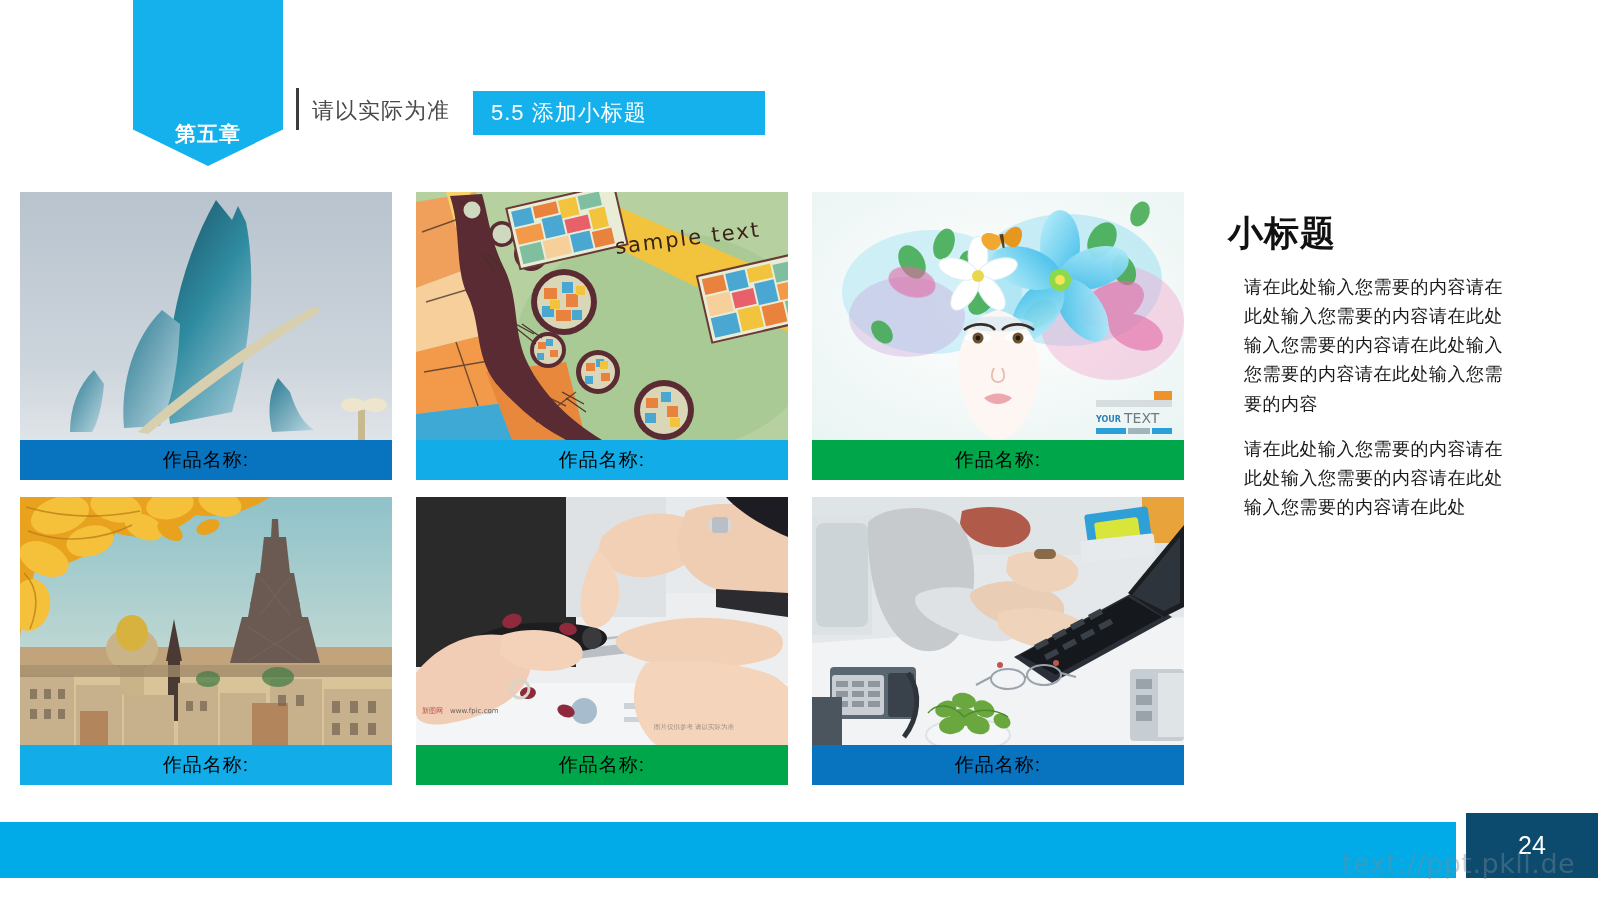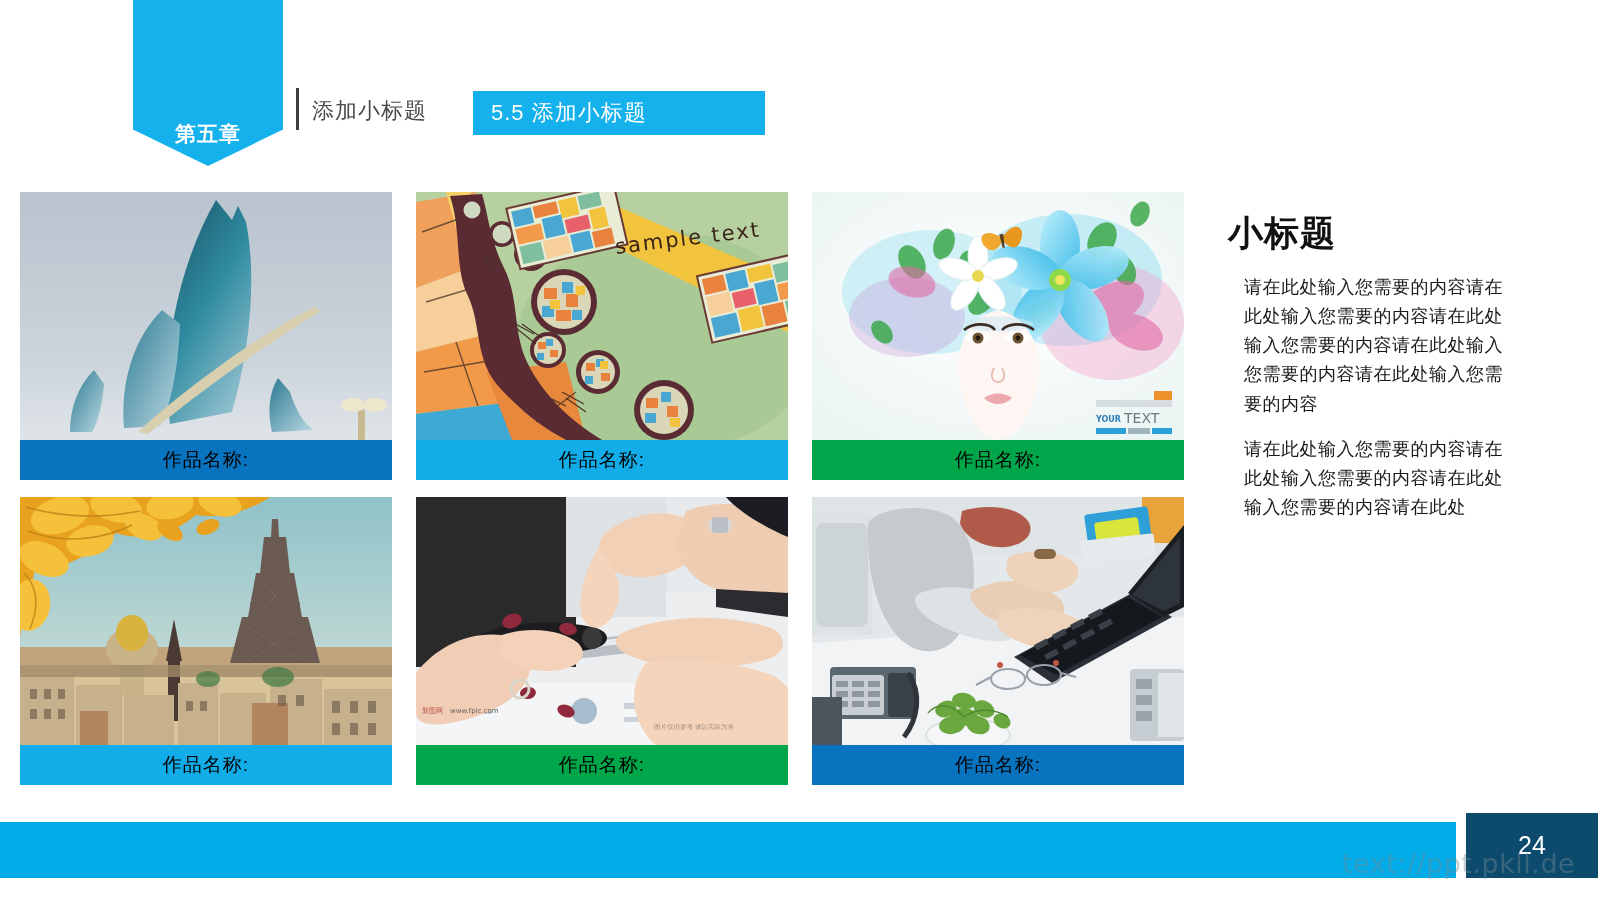--- a/index.html
+++ b/index.html
@@ -74,21 +74,21 @@
 </style>
 </head>
 <body>
 
 <div class="slide">
 
   <div class="chapter-ribbon">
     <span class="chapter-ribbon-label">第五章</span>
   </div>
   <div class="header-divider"></div>
-  <div class="header-sub">添加小标题</div>
+  <div class="header-sub">请以实际为准</div>
   <div class="header-banner">
     <span class="header-banner-label">5.5  添加小标题</span>
   </div>
 
   <div class="grid">
 
     <div class="card c0 r0">
       <div class="thumb">
         <svg viewBox="0 0 372 248" preserveAspectRatio="none">
           <defs>

